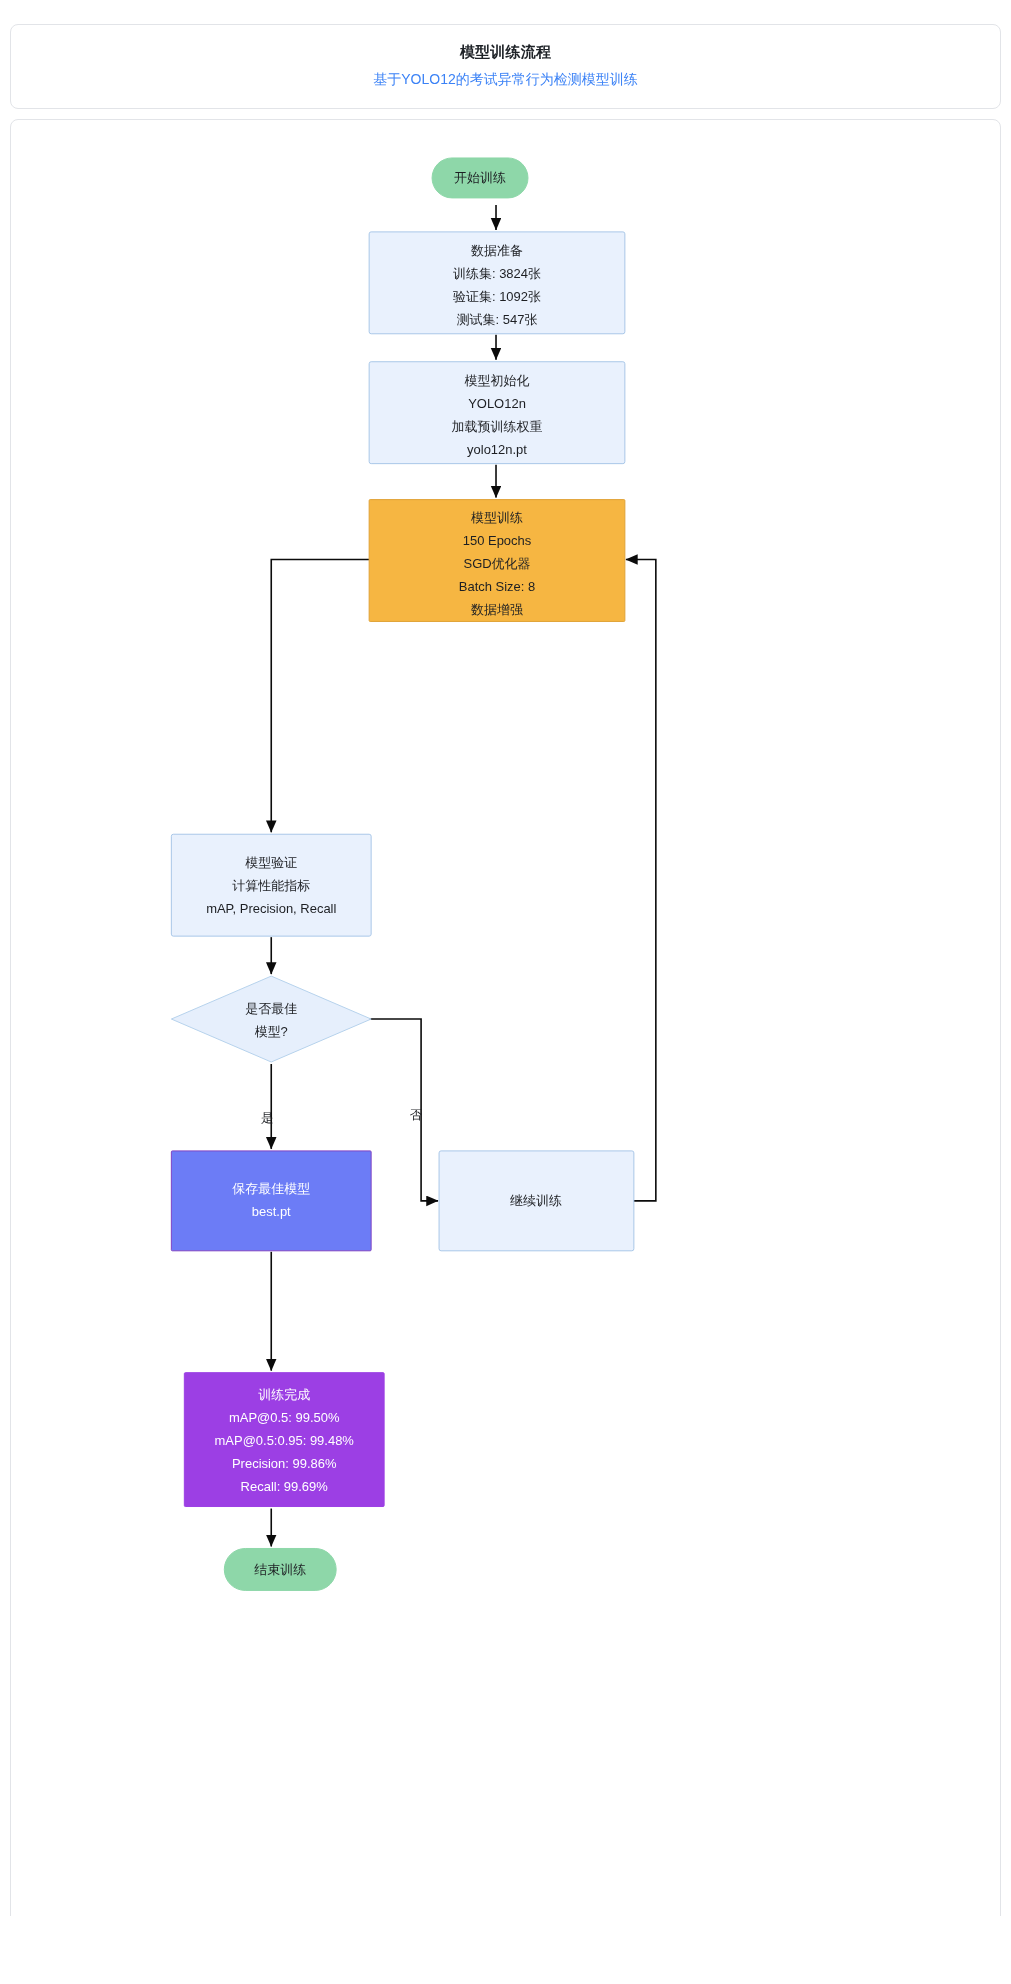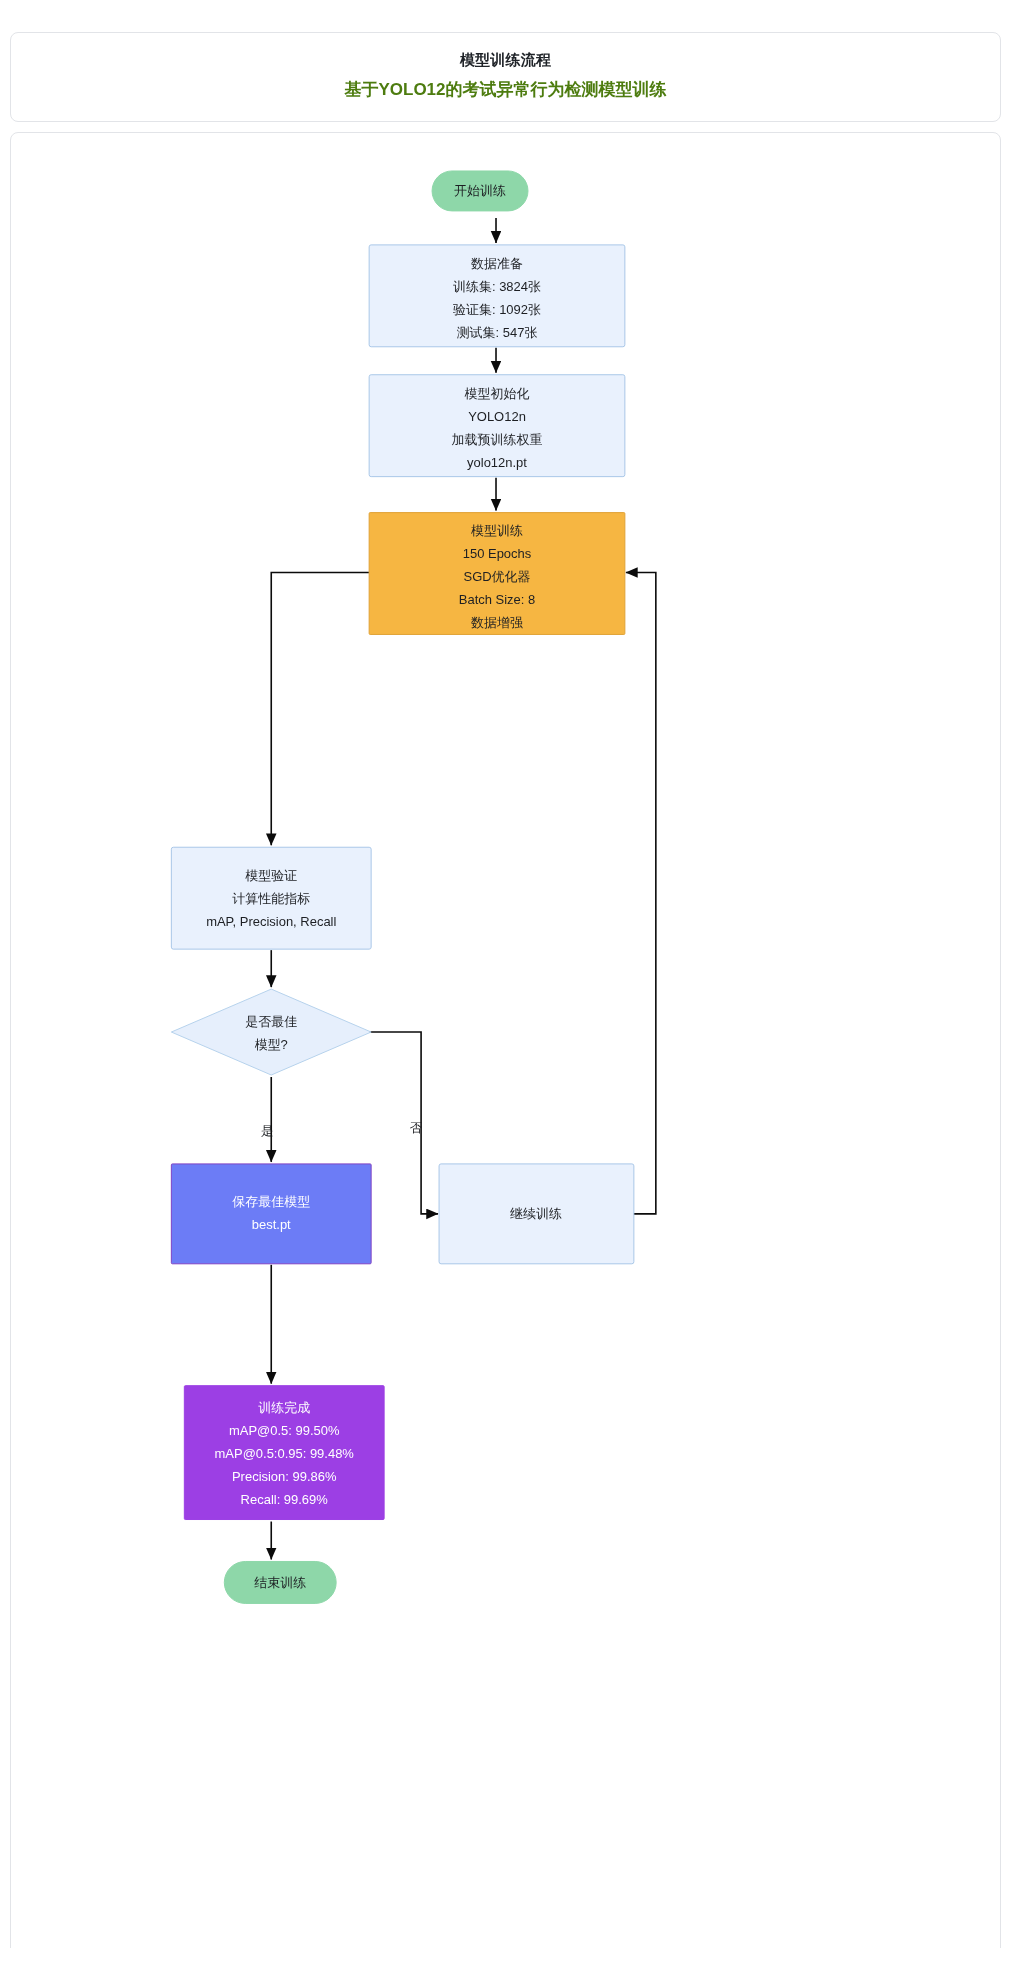--- a/index.html
+++ b/index.html
@@ -8,41 +8,40 @@
     margin: 0;
     padding: 0;
     background: #ffffff;
     font-family: "Liberation Sans", "DejaVu Sans", sans-serif;
   }
   #page {
     width: 1011px;
     height: 1916px;
     position: relative;
     background: #ffffff;
-    padding: 0 10px 10px 10px;
-    margin-top: 32px;
+    padding: 24px 10px 10px 10px;
   }
   .header-card {
     border: 1px solid #e2e4e8;
     border-radius: 8px;
     background: #ffffff;
     padding: 16px 10px 18px 10px;
     text-align: center;
   }
   .header-title {
     font-size: 15px;
     font-weight: bold;
     color: #1f2328;
     line-height: 1.5;
     letter-spacing: 0.2px;
   }
   .header-subtitle {
-    font-size: 17px;
-    font-weight: bold;
-    color: #4d7c0f;
+    font-size: 14px;
+    font-weight: normal;
+    color: #3b82f6;
     line-height: 1.6;
     margin-top: 4px;
   }
   .chart-card {
     margin-top: 10px;
     border: 1px solid #e2e4e8;
     border-radius: 8px;
     background: #ffffff;
     height: 1886px;
     position: relative;

